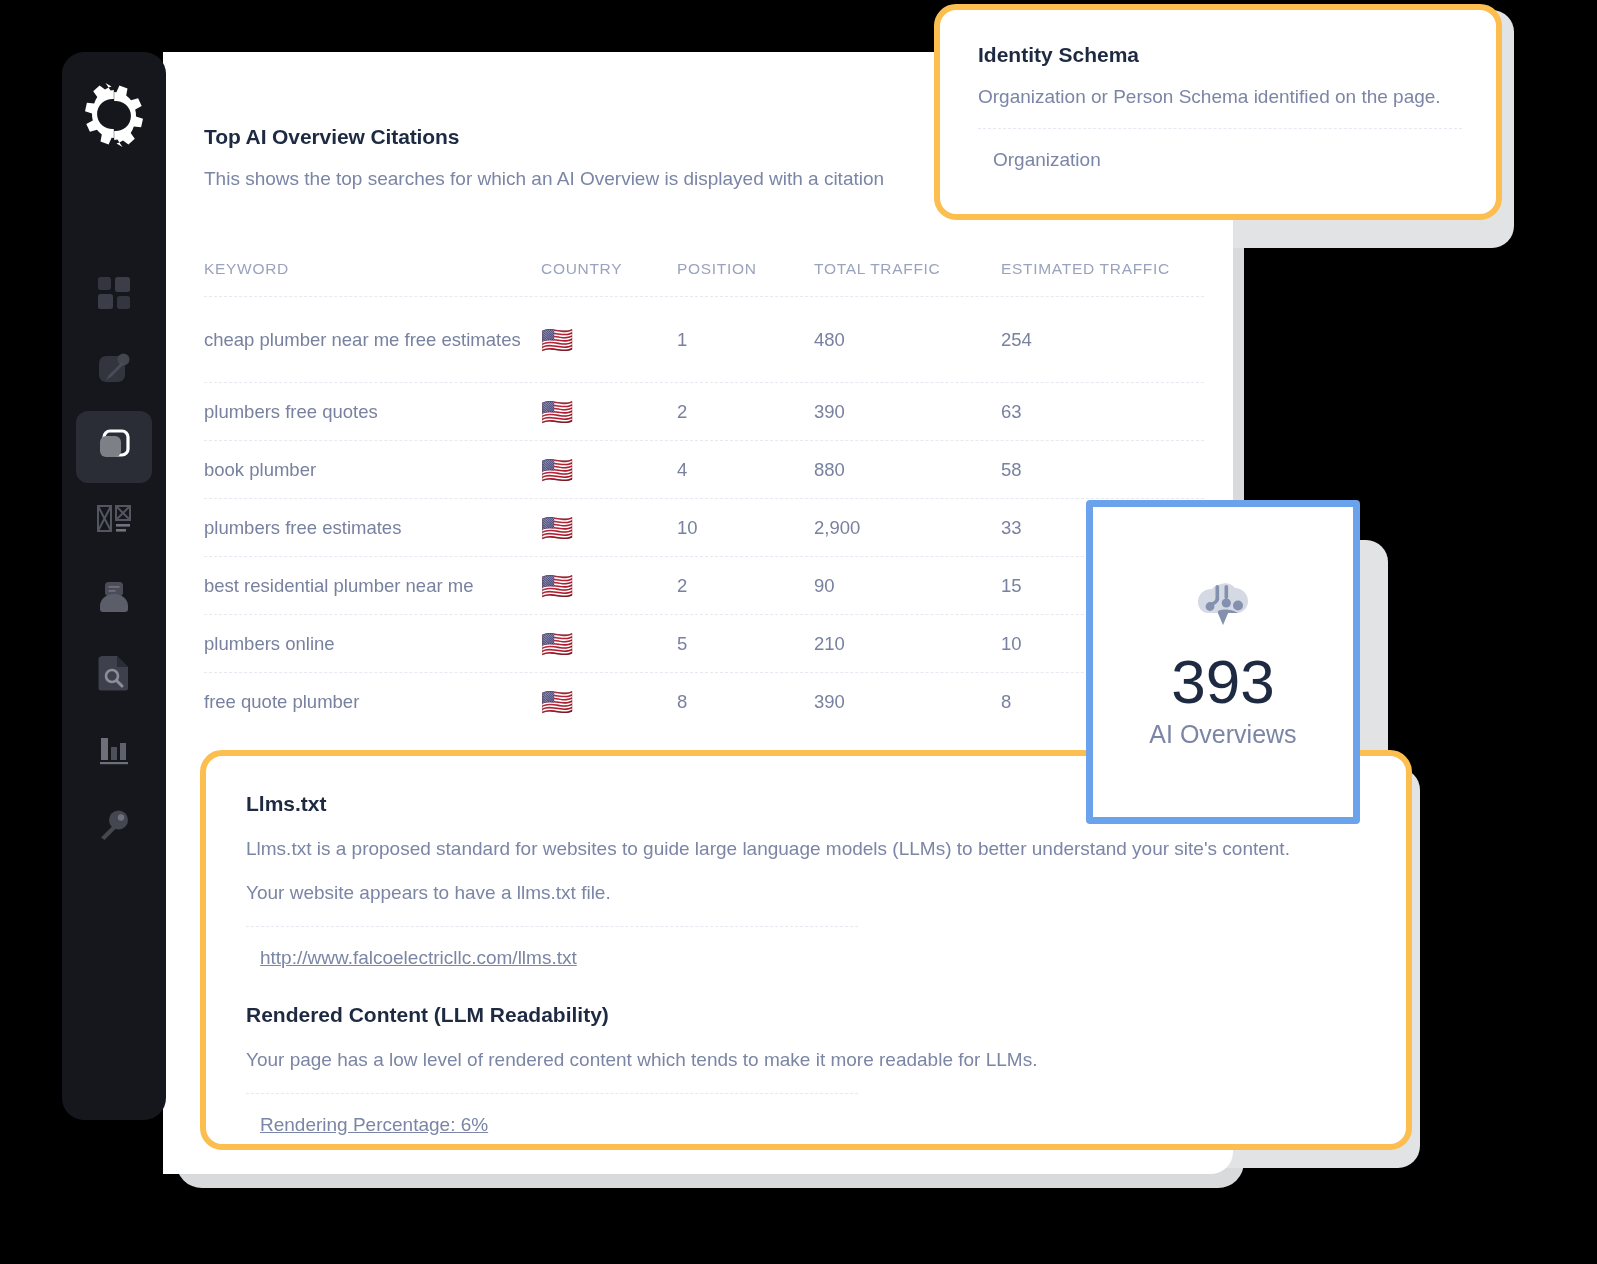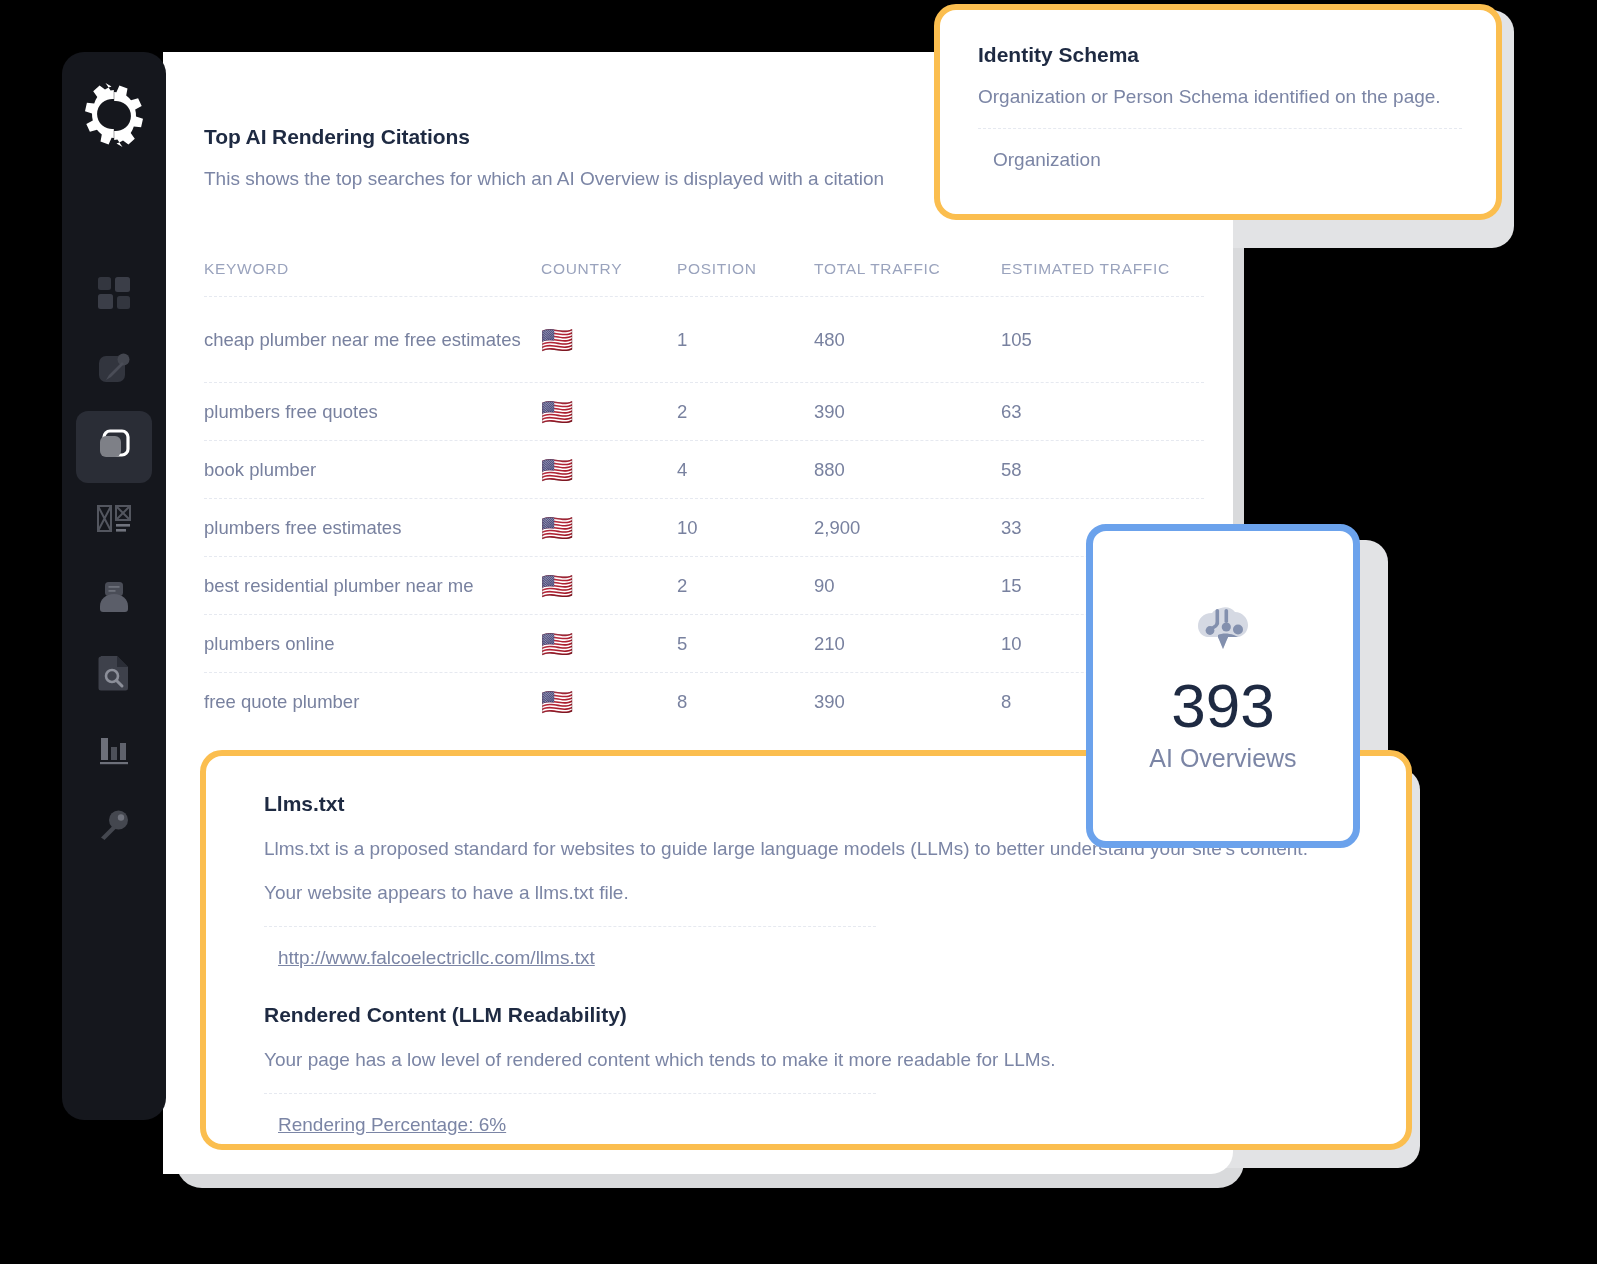--- a/index.html
+++ b/index.html
@@ -107,33 +107,33 @@
     padding: 33px 34px 12px 38px;
   }
   .ident-title { font-size: 21px; font-weight: bold; color: #1e2a42; }
   .ident-desc  { margin-top: 19px; font-size: 19px; color: #7b85a5; }
   .ident-div   { margin-top: 20px; border-top: 1px dashed #e6e9f0; }
   .ident-val   { margin-top: 20px; margin-left: 15px; font-size: 19px; color: #7b85a5; }
 
   
   #aio-shadow { left: 1108px; top: 540px; width: 280px; height: 316px; }
   #aio-card {
-    left: 1086px; top: 524px; width: 274px; height: 324px;
-    border: 7px solid #6ba2ec; border-radius: 20px; z-index: 13;
+    left: 1086px; top: 500px; width: 274px; height: 324px;
+    border: 7px solid #6ba2ec; border-radius: 4px; z-index: 13;
     display: flex; flex-direction: column; align-items: center; justify-content: center;
   }
   .aio-num { font-size: 62px; font-weight: normal; color: #1e2a42; line-height: 1.05; margin-top: 14px; }
   .aio-lbl { font-size: 25px; color: #7b85a5; margin-top: 6px; }
 
   
   #llms-shadow { left: 216px; top: 768px; width: 1204px; height: 400px; }
   #llms-card {
     left: 200px; top: 750px; width: 1212px; height: 400px;
     border: 6px solid #fbbe4f; border-radius: 22px; z-index: 11;
-    padding: 36px 42px 0 58px;
+    padding: 36px 42px 0 40px;
   }
   .llms-h { font-size: 21px; font-weight: bold; color: #1e2a42; }
   .llms-p { margin-top: 22px; font-size: 19px; color: #7b85a5; }
   .llms-div { margin-top: 22px; width: 612px; border-top: 1px dashed #e6e9f0; }
   .llms-div.w2 { width: 612px; }
   .llms-val { margin-top: 20px; margin-left: 14px; font-size: 19px; color: #7b85a5; text-decoration: underline; }
   .llms-h2 { margin-top: 34px; font-size: 21px; font-weight: bold; color: #1e2a42; }
 </style>
 </head>
 <body>
@@ -255,39 +255,39 @@
           </span>
         </div>
       </div>
 
     </div>
   </nav>
 
   <main class="panel">
 
     <div class="section-head">
-      <div class="section-title">Top AI Rendering Citations</div>
+      <div class="section-title">Top AI Overview Citations</div>
       <div class="section-sub">This shows the top searches for which an AI Overview is displayed with a citation</div>
     </div>
 
     <div class="tbl">
       <div class="tbl-head">
         <div class="c-kw">KEYWORD</div>
         <div class="c-ctry">COUNTRY</div>
         <div class="c-pos">POSITION</div>
         <div class="c-tot">TOTAL TRAFFIC</div>
         <div class="c-est">ESTIMATED TRAFFIC</div>
       </div>
 
       <div class="tbl-row tall">
         <div class="c-kw">cheap plumber near me free estimates</div>
         <div class="c-ctry flag">🇺🇸</div>
         <div class="c-pos">1</div>
         <div class="c-tot">480</div>
-        <div class="c-est">105</div>
+        <div class="c-est">254</div>
       </div>
 
       <div class="tbl-row">
         <div class="c-kw">plumbers free quotes</div>
         <div class="c-ctry flag">🇺🇸</div>
         <div class="c-pos">2</div>
         <div class="c-tot">390</div>
         <div class="c-est">63</div>
       </div>
 

